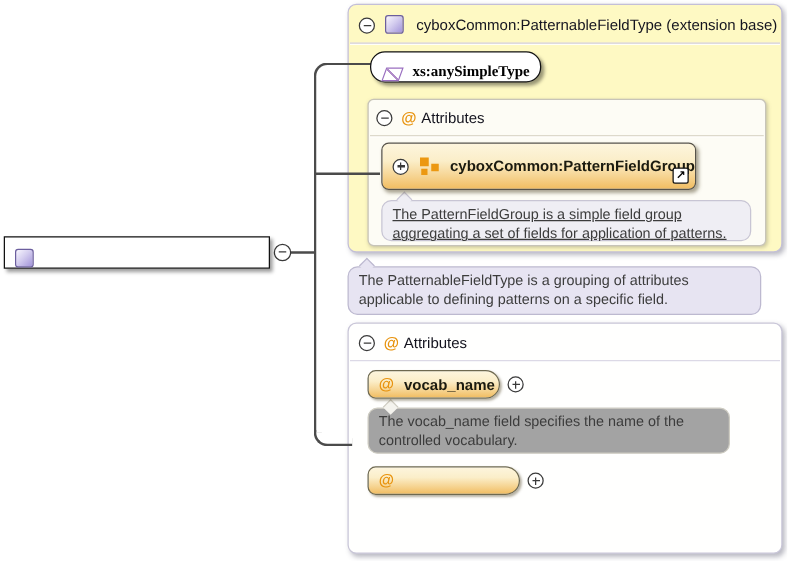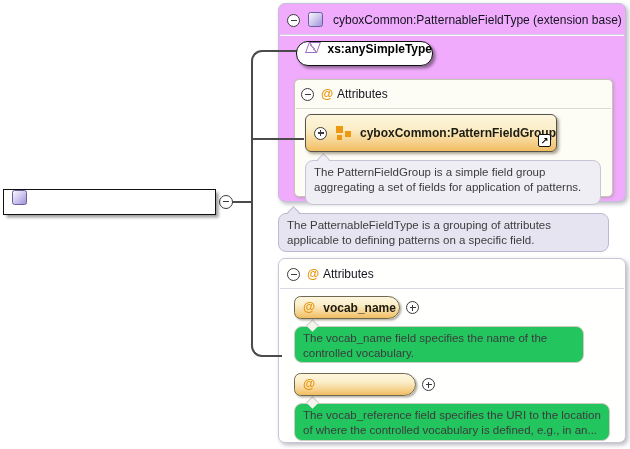--- a/index.html
+++ b/index.html
@@ -11,29 +11,29 @@
   .conn{position:absolute;}
   .conn-h{background:#4b4b4b;height:2px;}
   .conn-trunk-top{border-top:2px solid #4b4b4b;border-left:2px solid #4b4b4b;border-top-left-radius:11px;}
   .conn-trunk-bottom{border-left:2px solid #4b4b4b;border-bottom:2px solid #4b4b4b;border-bottom-left-radius:11px;}
   
   .circle-btn{position:absolute;width:13px;height:13px;border:1px solid #3a3a3a;border-radius:50%;background:#fff;box-sizing:border-box;}
   .circle-btn::before{content:"";position:absolute;left:2.5px;top:4.9px;width:6px;height:1.4px;background:#3a3a3a;}
   .circle-btn.plus::after{content:"";position:absolute;left:4.8px;top:2.6px;width:1.4px;height:6px;background:#3a3a3a;}
   
   .panel{position:absolute;border-radius:7px;box-sizing:border-box;box-shadow:2px 2px 4px rgba(100,100,120,.45);}
-  .panel-purple{background:#f0abfc;border:1px solid #c3bfd8;}
+  .panel-purple{background:#fef9c3;border:1px solid #c3bfd8;}
   .panel-white{background:#fffffe;border:1px solid #c9c6d8;}
   .panel-sep{position:absolute;left:1px;right:1px;height:1px;background:#d3d0e2;box-shadow:0 1px 0 rgba(255,255,255,.9);}
   .hdr-label{position:absolute;font-size:12px;color:#14141f;white-space:nowrap;}
   
   .attr-section{position:absolute;background:#fdfcf5;border:1px solid #c7c4b8;border-radius:5px;box-sizing:border-box;box-shadow:1px 1px 3px rgba(120,118,100,.35);}
   .attr-section .panel-sep{background:#ddd9cb;}
   
-  .type-box{position:absolute;display:flex;align-items:flex-start;background:#fff;border:1.6px solid #111;box-sizing:border-box;box-shadow:2.5px 2.5px 3px rgba(0,0,0,.40);z-index:2;}
+  .type-box{position:absolute;display:flex;align-items:flex-end;background:#fff;border:1.6px solid #111;box-sizing:border-box;box-shadow:2.5px 2.5px 3px rgba(0,0,0,.40);z-index:2;font-family:Liberation Serif, serif;}
   .type-label{font-size:12.5px;font-weight:700;color:#000;white-space:nowrap;}
   
   .orange-grad{background:linear-gradient(to bottom,#fdf5dd 0%,#fbeec9 38%,#f6d492 72%,#f1bd62 100%);}
   .attr-pill{position:absolute;display:flex;align-items:center;border:1.2px solid #6e6950;border-radius:8px 14px 14px 8px;box-sizing:border-box;box-shadow:1.5px 1.5px 2px rgba(90,80,50,.45);z-index:2;}
   .pill-label{font-size:12px;font-weight:700;color:#1b1b10;white-space:nowrap;}
   .group-box{position:absolute;display:flex;align-items:center;border:1.4px solid #57534a;border-radius:6px;box-sizing:border-box;box-shadow:2px 2px 3px rgba(90,80,50,.5);z-index:2;}
   
   .purple-sq{position:absolute;width:15px;height:15px;border:1px solid #6b5e9e;border-radius:2.5px;background:linear-gradient(135deg,#f8f6fe 0%,#d4cdef 45%,#a193d9 100%);box-sizing:border-box;}
   .at-icon{font-size:12.5px;font-weight:700;color:#e8930e;line-height:1;}
   .para-icon{position:relative;width:14px;height:11px;transform:skewX(-20deg);border:1.3px solid #9a6fc0;background:
@@ -44,21 +44,21 @@
   .grp-icon .g2{left:1px;top:9px;width:5px;height:5px;}
   .grp-icon .g3{left:9px;top:5px;width:6px;height:6px;}
   .link-badge{position:absolute;width:13px;height:13px;border:1.2px solid #111;border-radius:2px;background:#fff;display:flex;align-items:center;justify-content:center;font-size:9.5px;font-weight:900;color:#000;box-sizing:border-box;}
   
   .tip{position:absolute;border-radius:8px;padding:4px 8px 5px 8px;font-size:11.5px;line-height:1.34;color:#3c3c3c;box-sizing:border-box;}
   .tip .ptr{position:absolute;width:9px;height:9px;top:-5.6px;left:13px;transform:rotate(45deg);box-sizing:border-box;}
   .tip-lav{background:#e7e4f2;border:1px solid #bdb9d0;}
   .tip-lav .ptr{background:#e7e4f2;border-left:1px solid #bdb9d0;border-top:1px solid #bdb9d0;}
   .tip-grey{background:#efeef4;border:1px solid #c8c5d4;}
   .tip-grey .ptr{background:#efeef4;border-left:1px solid #c8c5d4;border-top:1px solid #c8c5d4;}
-  .tip-warm{background:#22c55e;border:1px solid #ceccc2;}
+  .tip-warm{background:#a3a3a3;border:1px solid #ceccc2;}
   .tip-warm .ptr{background:#f4f3ee;border-left:1px solid #ceccc2;border-top:1px solid #ceccc2;}
 </style>
 </head>
 <body>
 
 <div id="canvas">
 
   <div class="panel panel-purple" style="left:278px;top:3px;width:348px;height:199px;">
     <span class="circle-btn" style="left:8px;top:10px;"></span>
     <span class="purple-sq" style="left:29px;top:8px;"></span>
@@ -80,21 +80,21 @@
         <span class="circle-btn plus" style="position:relative;left:0;top:0;"></span>
         <span class="grp-icon">
             <i class="g1"></i>
             <i class="g2"></i>
             <i class="g3"></i>
           </span>
         <span class="pill-label">cyboxCommon:PatternFieldGroup</span>
         <span class="link-badge" style="right:5px;bottom:4px;">↗</span>
       </div>
 
-      <div class="tip tip-grey" style="left:10px;top:80px;width:296px;height:45px;">
+      <div class="tip tip-grey" style="left:10px;top:80px;width:296px;height:33px;text-decoration:underline;">
         <span class="ptr"></span>
         <span>The PatternFieldGroup is a simple field group aggregating a set of fields for application of patterns.</span>
       </div>
     </div>
   </div>
 
   <div class="tip tip-lav" style="left:278px;top:213px;width:331px;height:39px;">
     <span class="ptr" style="left:10px;"></span>
     <span>The PatternableFieldType is a grouping of attributes applicable to defining patterns on a specific field.</span>
   </div>
@@ -112,24 +112,20 @@
     <span class="circle-btn plus" style="left:127px;top:42px;"></span>
     <div class="tip tip-warm" style="left:15px;top:67px;width:290px;height:37px;">
       <span class="ptr"></span>
       <span>The vocab_name field specifies the name of the controlled vocabulary.</span>
     </div>
 
     <div class="attr-pill orange-grad" style="left:15px;top:114px;width:122px;height:23px;padding-left:8px;gap:8px;">
       <span class="at-icon">@</span>
     </div>
     <span class="circle-btn plus" style="left:143px;top:119px;"></span>
-    <div class="tip tip-warm" style="left:15px;top:144px;width:316px;height:38px;">
-      <span class="ptr"></span>
-      <span>The vocab_reference field specifies the URI to the location of where the controlled vocabulary is defined, e.g., in an...</span>
-    </div>
   </div>
 
   <div class="conn conn-trunk-top" style="left:251px;top:50px;width:44px;height:294px;"></div>
   <div class="conn conn-trunk-bottom" style="left:251px;top:344px;width:29px;height:11px;"></div>
   <div class="conn conn-h" style="left:231px;top:201px;width:21px;"></div>
   <div class="conn conn-h" style="left:252px;top:138px;width:52px;"></div>
 
   <div class="type-box" style="left:3px;top:189px;width:213px;height:26px;padding-left:8px;gap:9px;border-width:1.8px;">
     <span class="purple-sq" style="position:relative;"></span>
   </div>

